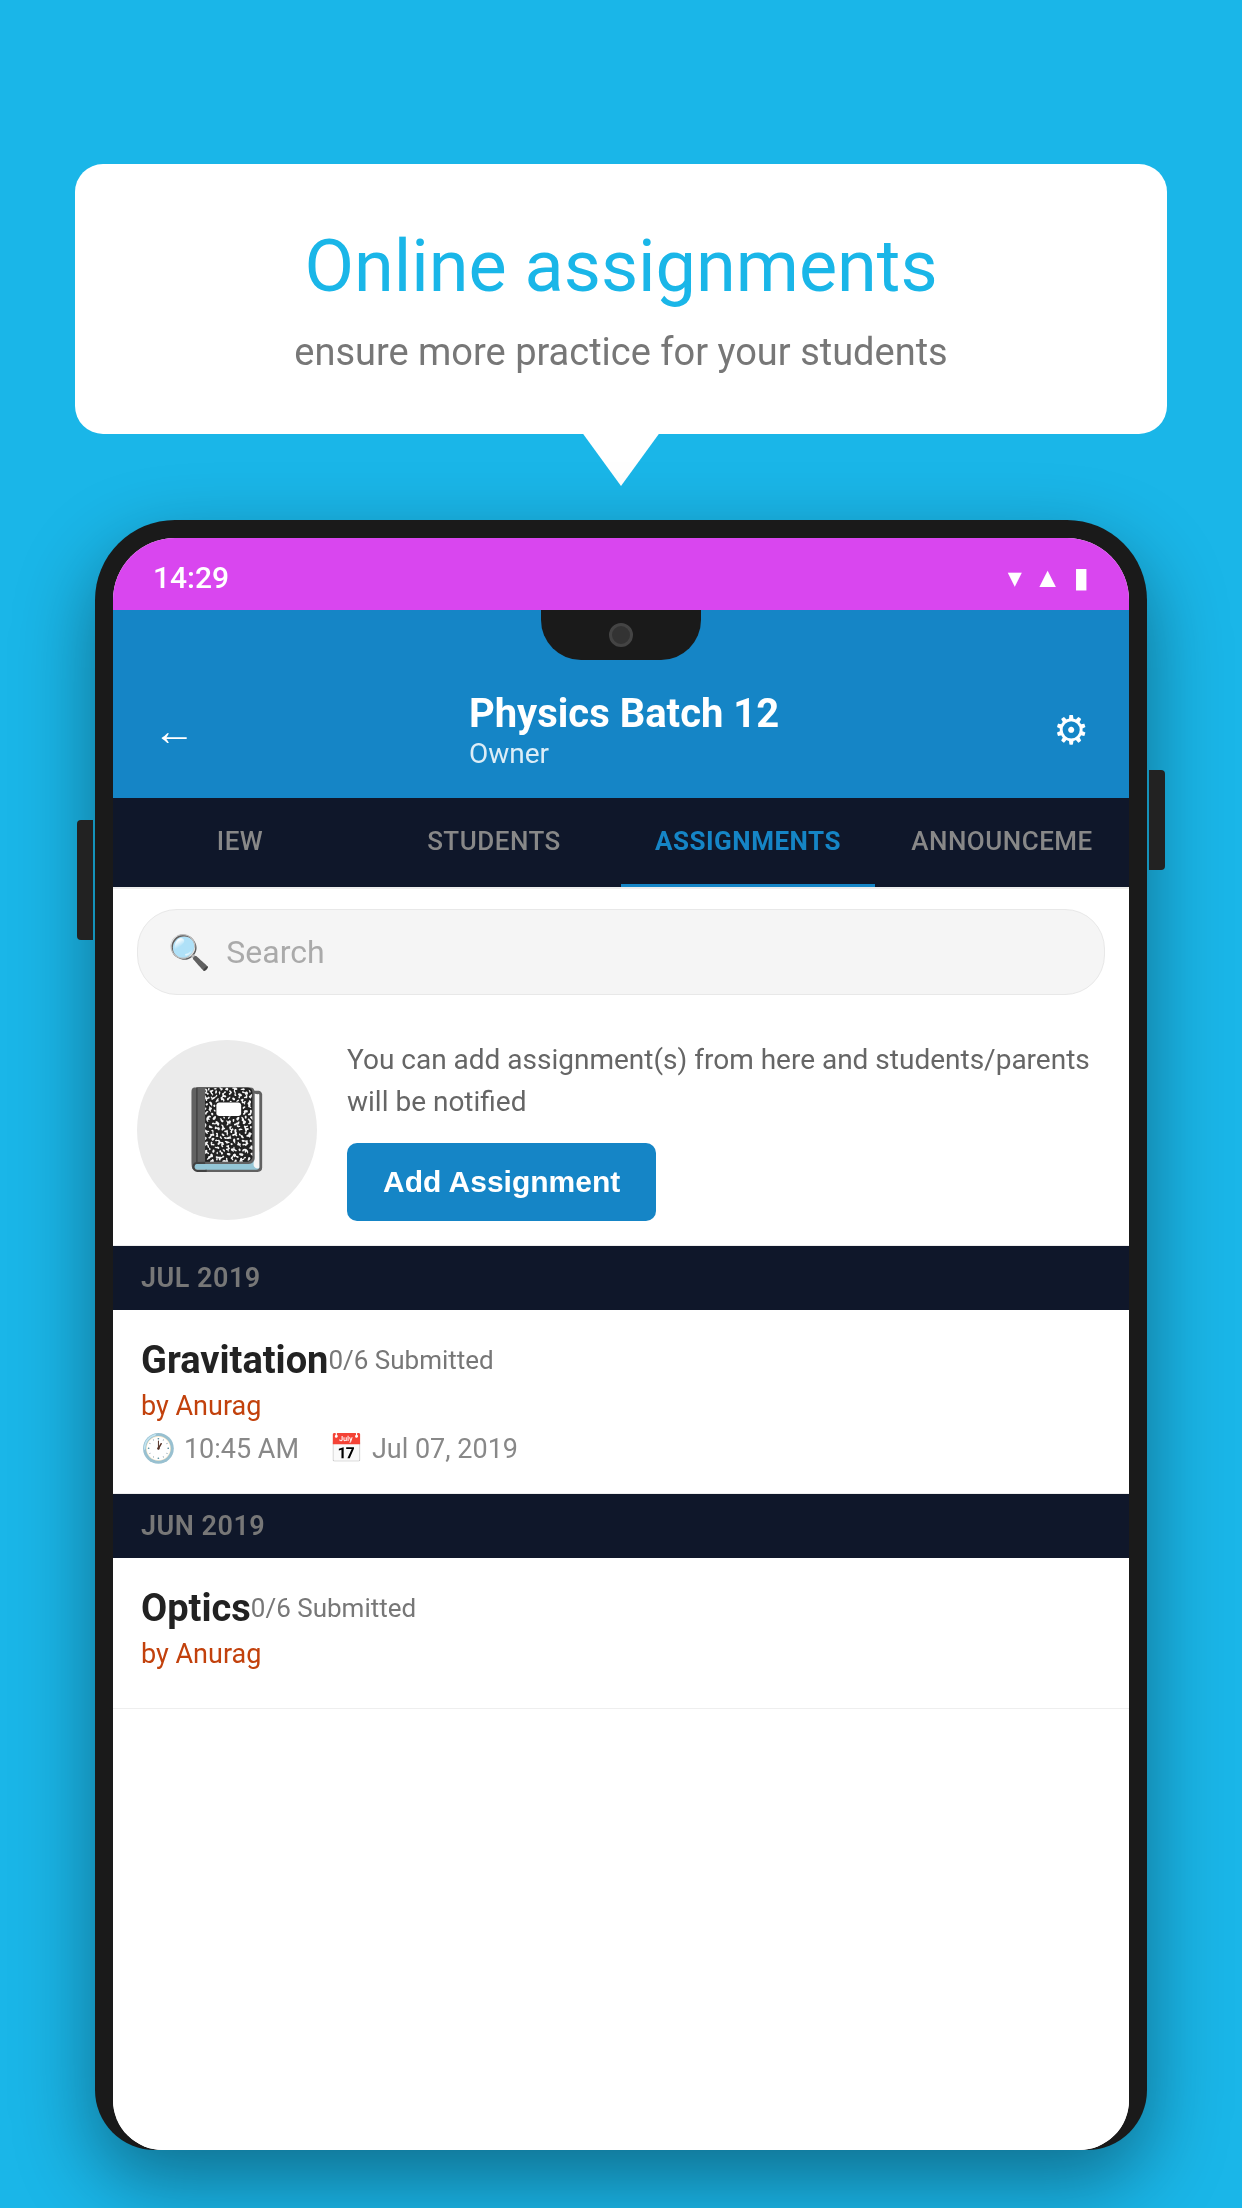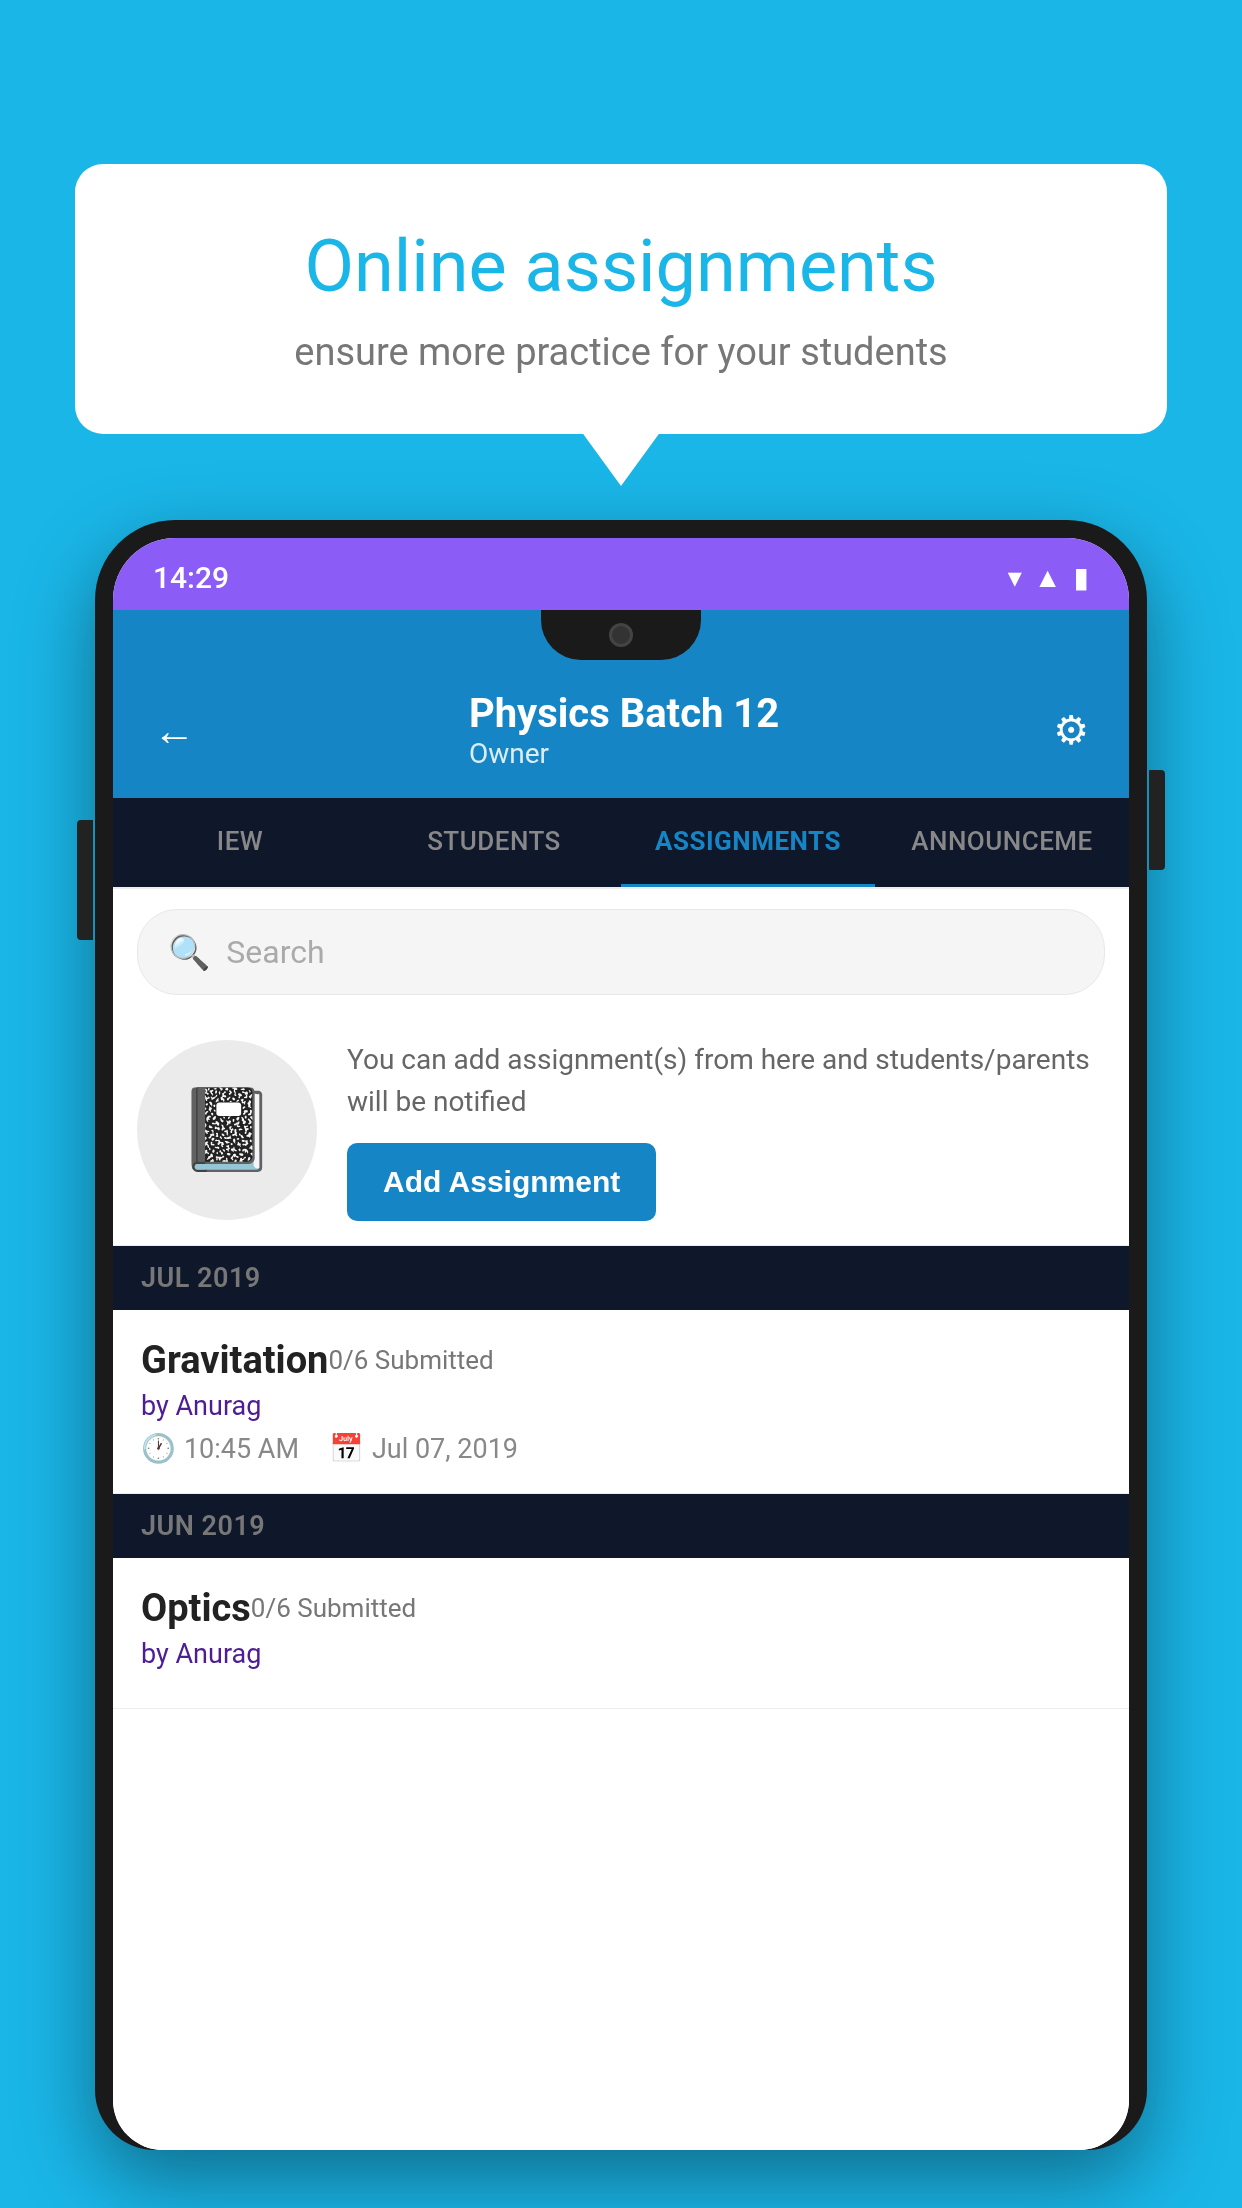--- a/index.html
+++ b/index.html
@@ -94,21 +94,21 @@
       border-radius: 62px 62px 50px 50px;
       overflow: hidden;
       width: 100%;
       height: 100%;
       display: flex;
       flex-direction: column;
     }
 
     
     .status-bar {
-      background: #8b5cf6;
+      background: #d946ef;
       padding: 22px 40px 15px 40px;
       display: flex;
       justify-content: space-between;
       align-items: center;
       flex-shrink: 0;
     }
     .status-time {
       color: white;
       font-size: 30px;
       font-weight: 500;
@@ -308,21 +308,21 @@
       font-size: 38px;
       font-weight: 700;
       color: #222;
     }
     .assignment-submitted {
       font-size: 26px;
       color: #777;
     }
     .assignment-by {
       font-size: 27px;
-      color: #4c1d95;
+      color: #c2410c;
       margin-bottom: 10px;
     }
     .assignment-meta {
       display: flex;
       gap: 30px;
       align-items: center;
     }
     .meta-item {
       display: flex;
       align-items: center;

